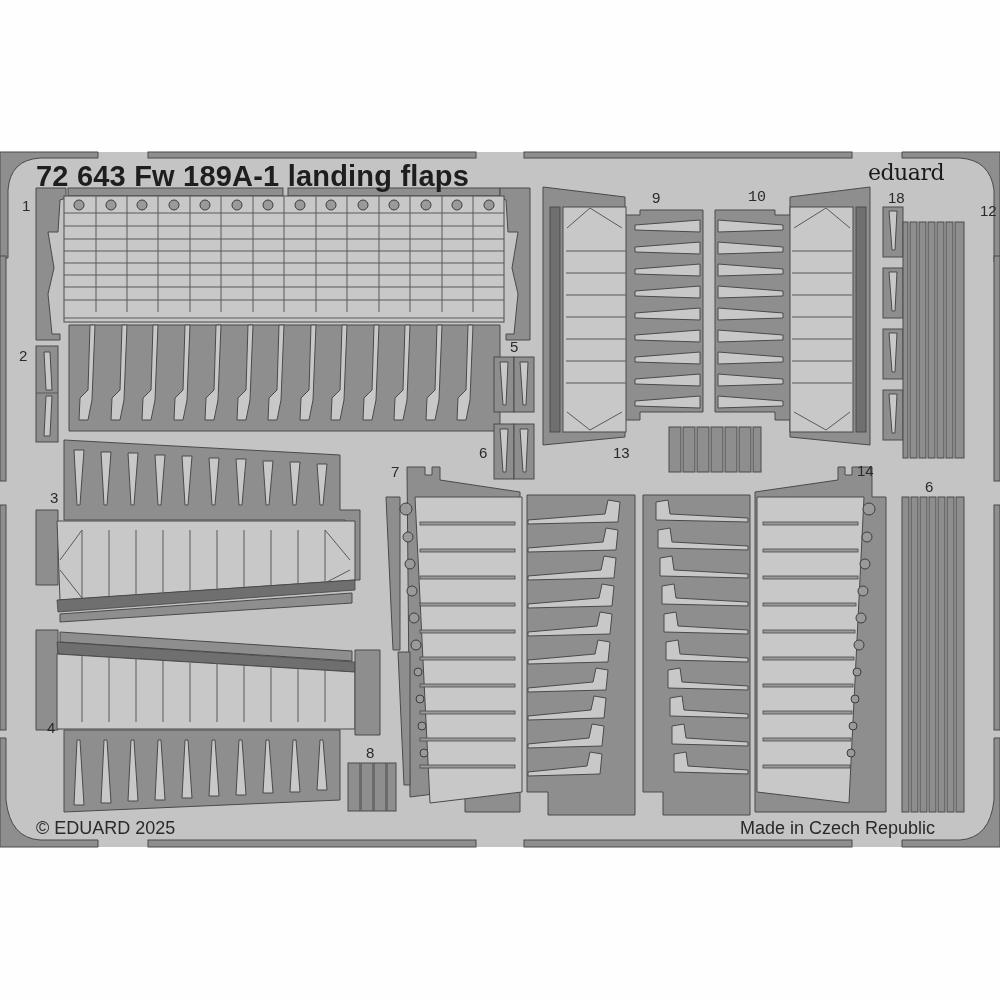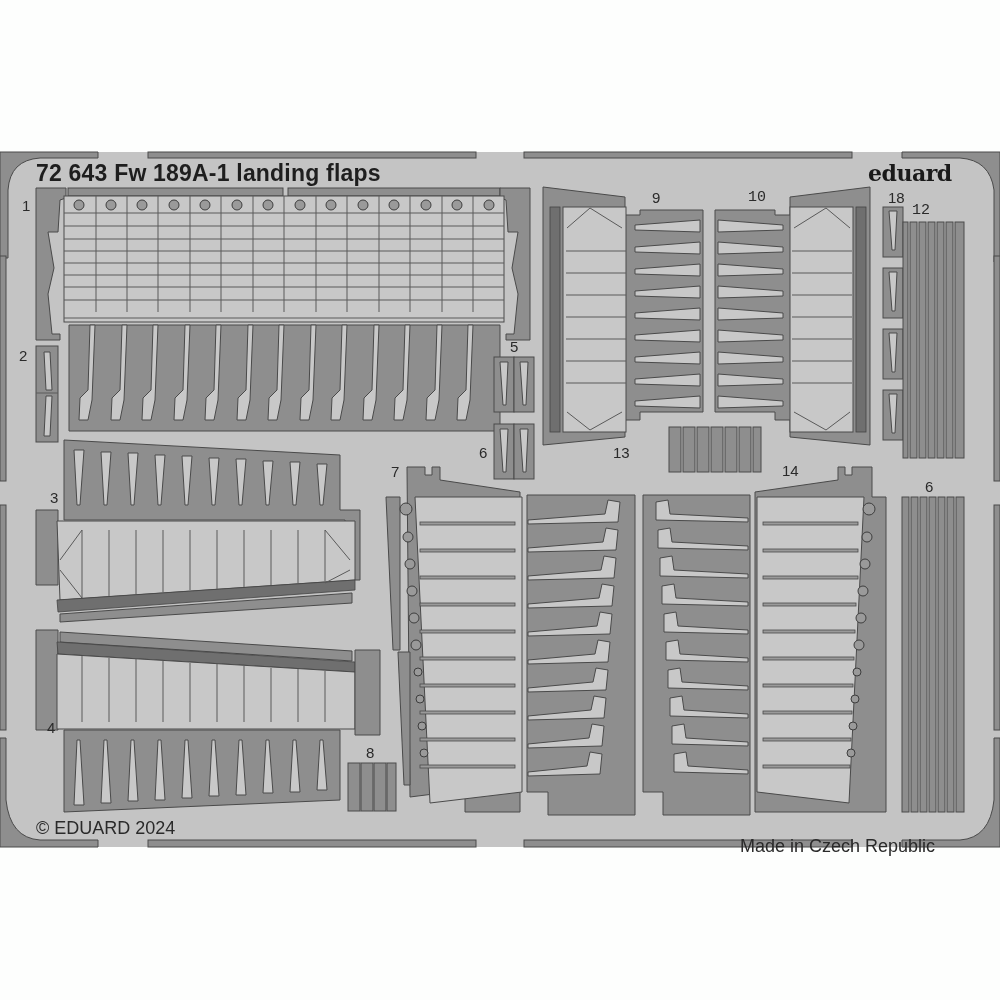--- a/index.html
+++ b/index.html
@@ -1,20 +1,20 @@
 <!DOCTYPE html>
 <html><head>
 <meta charset="utf-8">
 <style>
   html,body{margin:0;padding:0;background:#fdfefd;}
   body{width:1000px;height:1000px;position:relative;overflow:hidden;font-family:"Liberation Sans",sans-serif;}
   #sheet{position:absolute;left:0;top:0;width:1000px;height:1000px;}
   .lbl{position:absolute;font-family:"Liberation Sans",sans-serif;color:#2a2a2a;font-size:15px;line-height:1;}
-  .title{position:absolute;left:36px;top:160px;font-family:"Liberation Sans",sans-serif;font-weight:bold;font-size:23px;color:#1e1e1e;letter-spacing:0.2px;}
-  .brand{position:absolute;left:868px;top:160px;font-family:"DejaVu Serif","Liberation Serif",serif;font-weight:bold;font-size:22px;color:#1a1a1a;letter-spacing:-0.5px;}
+  .title{position:absolute;left:36px;top:160px;font-family:"Liberation Sans",sans-serif;font-weight:bold;font-size:29px;color:#1e1e1e;letter-spacing:0.2px;}
+  .brand{position:absolute;left:868px;top:160px;font-family:"DejaVu Serif","Liberation Serif",serif;font-weight:normal;font-size:22px;color:#1a1a1a;letter-spacing:-0.5px;}
   .foot{position:absolute;font-family:"Liberation Sans",sans-serif;font-size:18px;color:#2a2a2a;}
 </style>
 </head>
 <body>
 
 <svg id="sheet" viewBox="0 0 1000 1000" xmlns="http://www.w3.org/2000/svg">
   <defs>
     <style>
       .fr{fill:#c4c4c4;}
       .pt{fill:#8e8e8e;stroke:#4a4a4a;stroke-width:1;}
@@ -380,30 +380,30 @@
       <rect class="rib" x="763" y="684" width="90" height="3"></rect>
         <rect class="rib" x="763" y="711" width="89" height="3"></rect>
       <rect class="rib" x="763" y="738" width="88" height="3"></rect>
         <rect class="rib" x="763" y="765" width="87" height="3"></rect>
     </g>
   </g>
 </svg>
 
 <div class="title">72 643  Fw 189A-1 landing flaps</div>
 <div class="brand">eduard</div>
-<div class="foot" style="left:36px;top:818px;">© EDUARD 2024</div>
-<div class="foot" style="left:740px;top:818px;margin-top:18px;">Made in Czech Republic</div>
+<div class="foot" style="left:36px;top:818px;">© EDUARD 2025</div>
+<div class="foot" style="left:740px;top:818px;">Made in Czech Republic</div>
 
 <div class="lbl" style="left:22px;top:198px;">1</div>
 <div class="lbl" style="left:19px;top:348px;">2</div>
 <div class="lbl" style="left:50px;top:490px;">3</div>
 <div class="lbl" style="left:47px;top:720px;">4</div>
 <div class="lbl" style="left:510px;top:339px;">5</div>
 <div class="lbl" style="left:479px;top:445px;">6</div>
 <div class="lbl" style="left:391px;top:464px;">7</div>
 <div class="lbl" style="left:366px;top:745px;">8</div>
 <div class="lbl" style="left:652px;top:190px;">9</div>
 <div class="lbl" style="left:748px;top:190px;font-family:Liberation Mono, monospace;">10</div>
 <div class="lbl" style="left:888px;top:190px;">18</div>
-<div class="lbl" style="left:912px;top:203px;font-family:Liberation Mono, monospace;">12</div>
+<div class="lbl" style="left:980px;top:203px;">12</div>
 <div class="lbl" style="left:613px;top:445px;">13</div>
-<div class="lbl" style="left:782px;top:463px;text-align:right;">14</div>
+<div class="lbl" style="left:857px;top:463px;text-align:right;">14</div>
 <div class="lbl" style="left:925px;top:479px;">6</div>
 
 </body></html>

